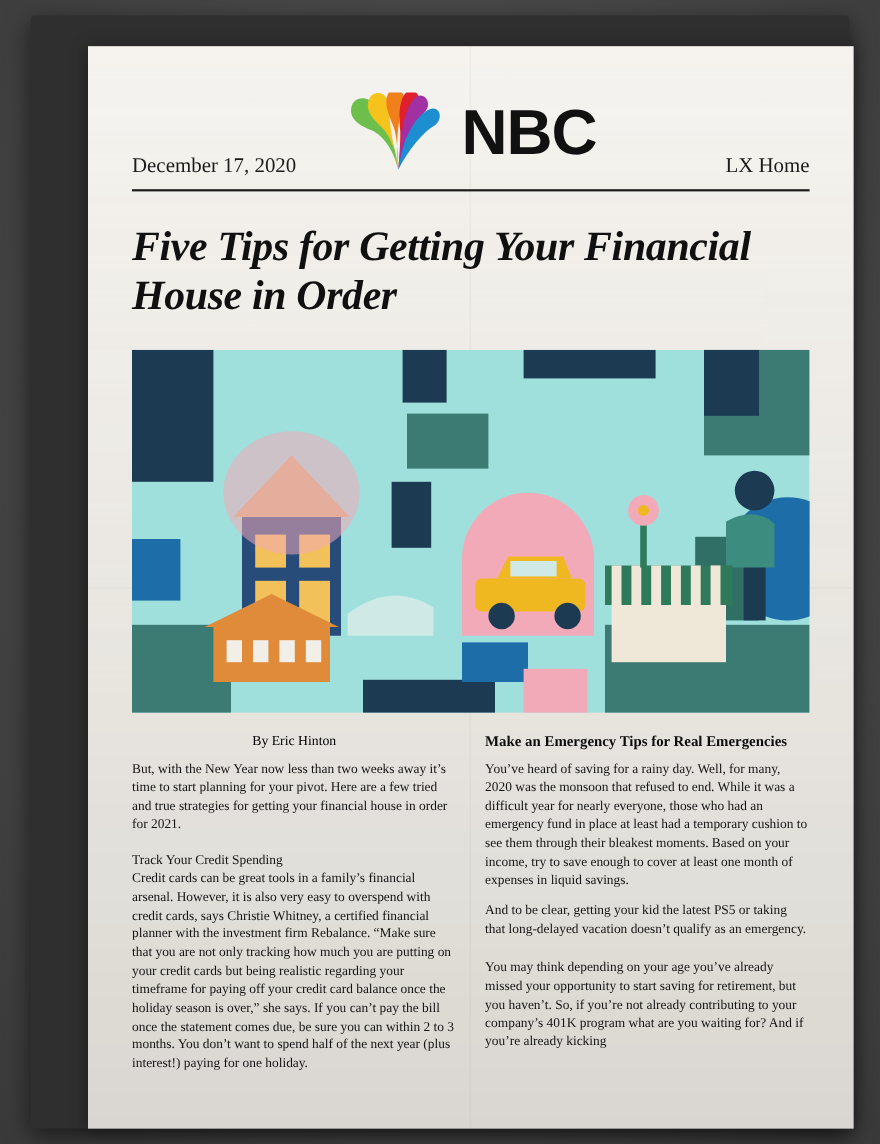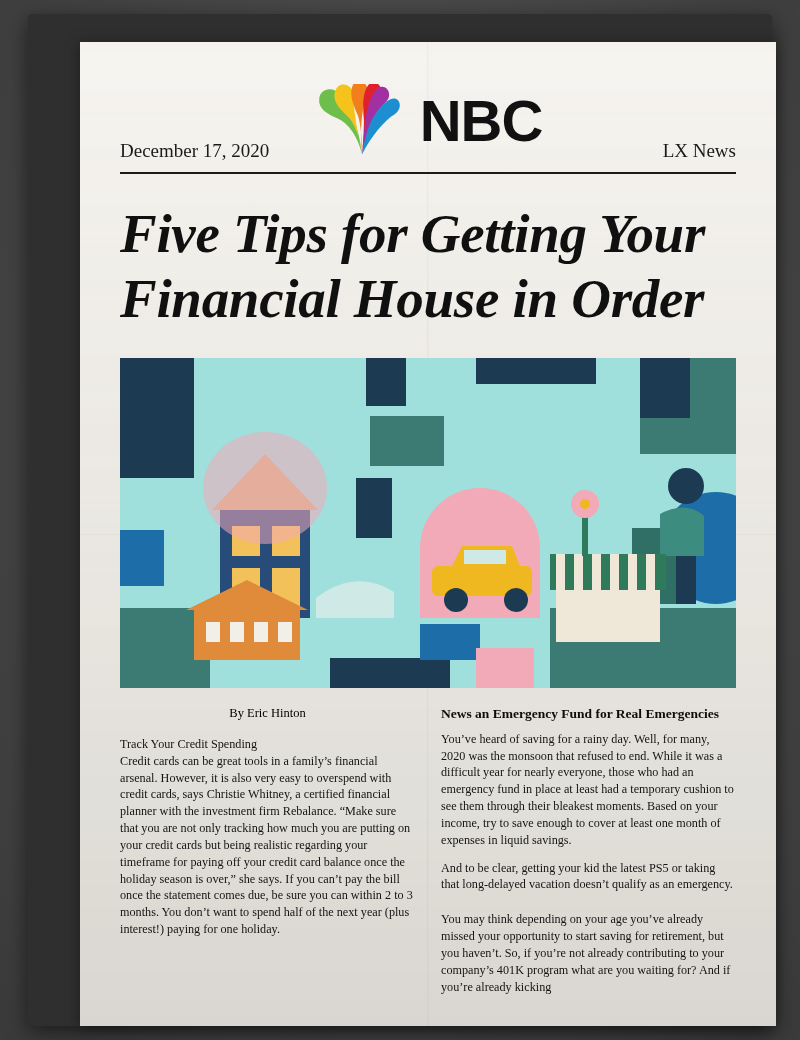--- a/index.html
+++ b/index.html
@@ -79,21 +79,21 @@
     font-size: 19px;
     color: #1b1b1b;
     margin-top: -22px;
     padding-bottom: 8px;
   }
   .rule { border-bottom: 2px solid #1b1b1b; margin-top: 2px; }
   
   h1.headline {
     font-style: italic;
     font-weight: bold;
-    font-size: 55px;
+    font-size: 38px;
     line-height: 1.18;
     margin: 28px 0 26px 0;
     color: #101010;
     letter-spacing: -.3px;
   }
   
   .hero { width: 616px; height: 330px; display: block; }
   
   .cols {
     display: flex;
@@ -142,21 +142,21 @@
                 <path d="M0,0 C6,-24 16,-46 25,-55 C34,-64 24,-76 16,-69 C8,-62 5,-46 3,-32 C2,-20 1,-8 0,0 Z" fill="#a330a2"></path>
                 <path d="M0,0 C10,-20 24,-36 34,-42 C44,-48 40,-62 30,-58 C20,-54 11,-40 6,-26 C3,-16 1,-6 0,0 Z" fill="#1d8fd1"></path>
               </g>
             </svg>
             <div class="nbc-word">NBC</div>
           </div>
         </div>
 
         <div class="dateline-row">
           <span>December 17, 2020</span>
-          <span>LX News</span>
+          <span>LX Home</span>
         </div>
         <div class="rule"></div>
 
         <h1 class="headline">Five Tips for Getting Your Financial House in Order</h1>
 
         <svg class="hero" viewBox="0 0 616 330">
           <rect x="0" y="0" width="616" height="330" fill="#9fe0dc"></rect>
 
           <rect x="0" y="0" width="74" height="120" fill="#1c3b52"></rect>
           <rect x="246" y="0" width="40" height="48" fill="#1c3b52"></rect>
@@ -217,26 +217,27 @@
           <rect x="300" y="266" width="60" height="36" fill="#1d6ea8"></rect>
           <rect x="356" y="290" width="58" height="40" fill="#f2a9b8"></rect>
           <rect x="0" y="172" width="44" height="56" fill="#1d6ea8"></rect>
           <rect x="236" y="120" width="36" height="60" fill="#1c3b52"></rect>
         </svg>
 
         <div class="cols">
 
           <div class="col">
             <p class="byline">By Eric Hinton</p>
+            <p class="body">But, with the New Year now less than two weeks away it’s time to start planning for your pivot. Here are a few tried and true strategies for getting your financial house in order for 2021.</p>
             <h3 class="minihead">Track Your Credit Spending</h3>
             <p class="body">Credit cards can be great tools in a family’s financial arsenal. However, it is also very easy to overspend with credit cards, says Christie Whitney, a certified financial planner with the investment firm Rebalance. “Make sure that you are not only tracking how much you are putting on your credit cards but being realistic regarding your timeframe for paying off your credit card balance once the holiday season is over,” she says. If you can’t pay the bill once the statement comes due, be sure you can within 2 to 3 months. You don’t want to spend half of the next year (plus interest!) paying for one holiday.</p>
           </div>
 
           <div class="col">
-            <h2 class="subhead">News an Emergency Fund for Real Emergencies</h2>
+            <h2 class="subhead">Make an Emergency Tips for Real Emergencies</h2>
             <p class="body">You’ve heard of saving for a rainy day. Well, for many, 2020 was the monsoon that refused to end. While it was a difficult year for nearly everyone, those who had an emergency fund in place at least had a temporary cushion to see them through their bleakest moments. Based on your income, try to save enough to cover at least one month of expenses in liquid savings.</p>
             <p class="body">And to be clear, getting your kid the latest PS5 or taking that long-delayed vacation doesn’t qualify as an emergency.</p>
             <div class="spacer-sm"></div>
             <p class="body">You may think depending on your age you’ve already missed your opportunity to start saving for retirement, but you haven’t. So, if you’re not already contributing to your company’s 401K program what are you waiting for? And if you’re already kicking</p>
           </div>
 
         </div>
 
       </div>
     </div>

